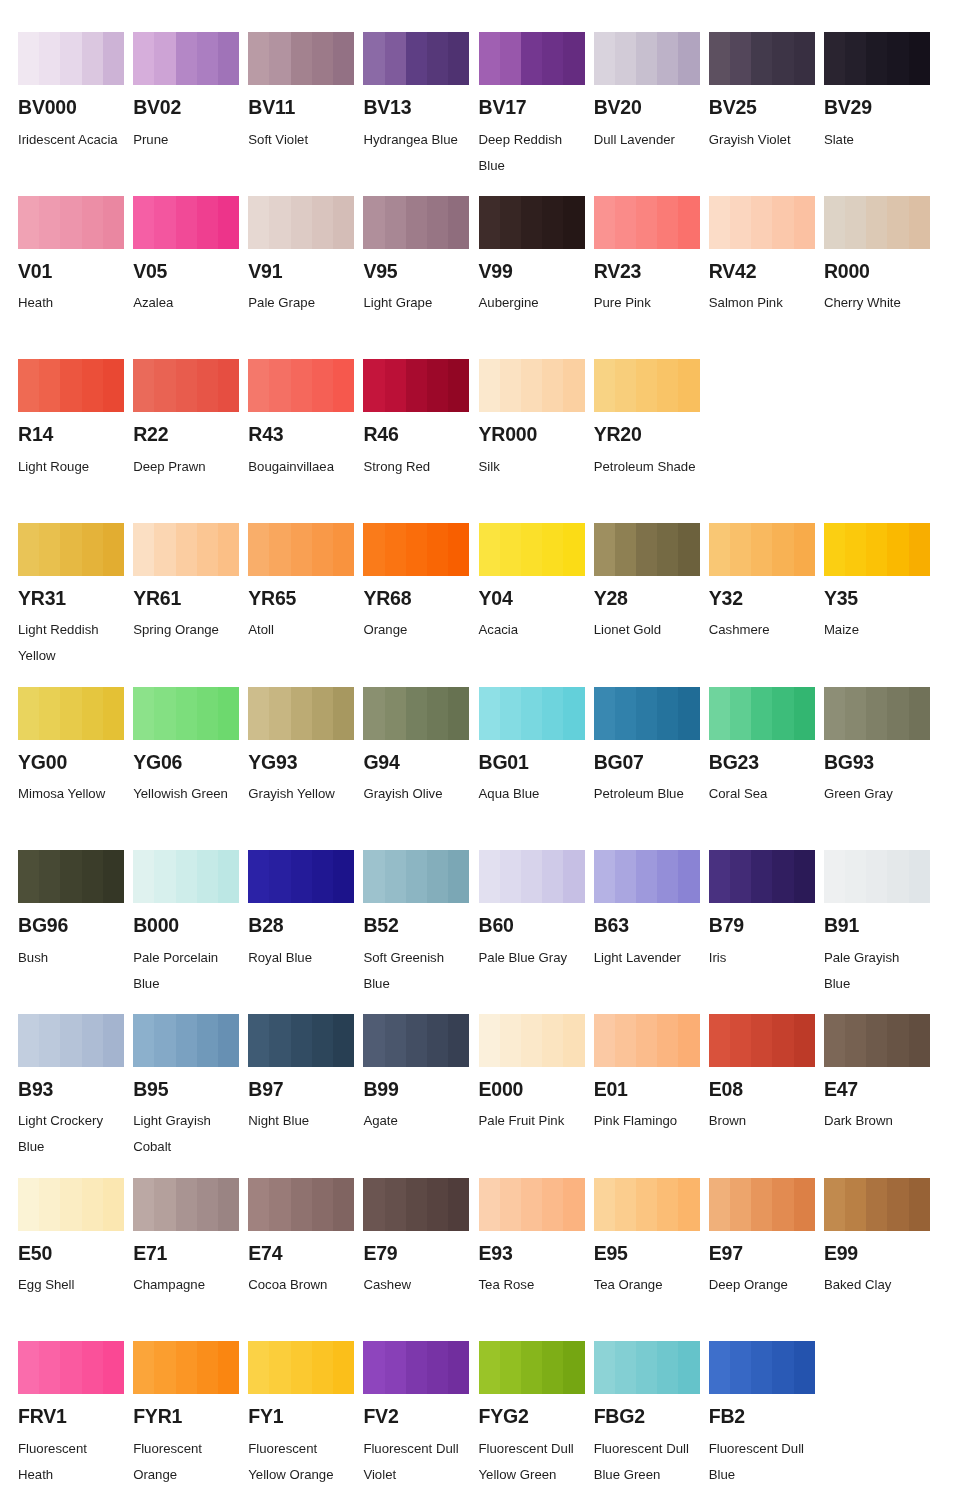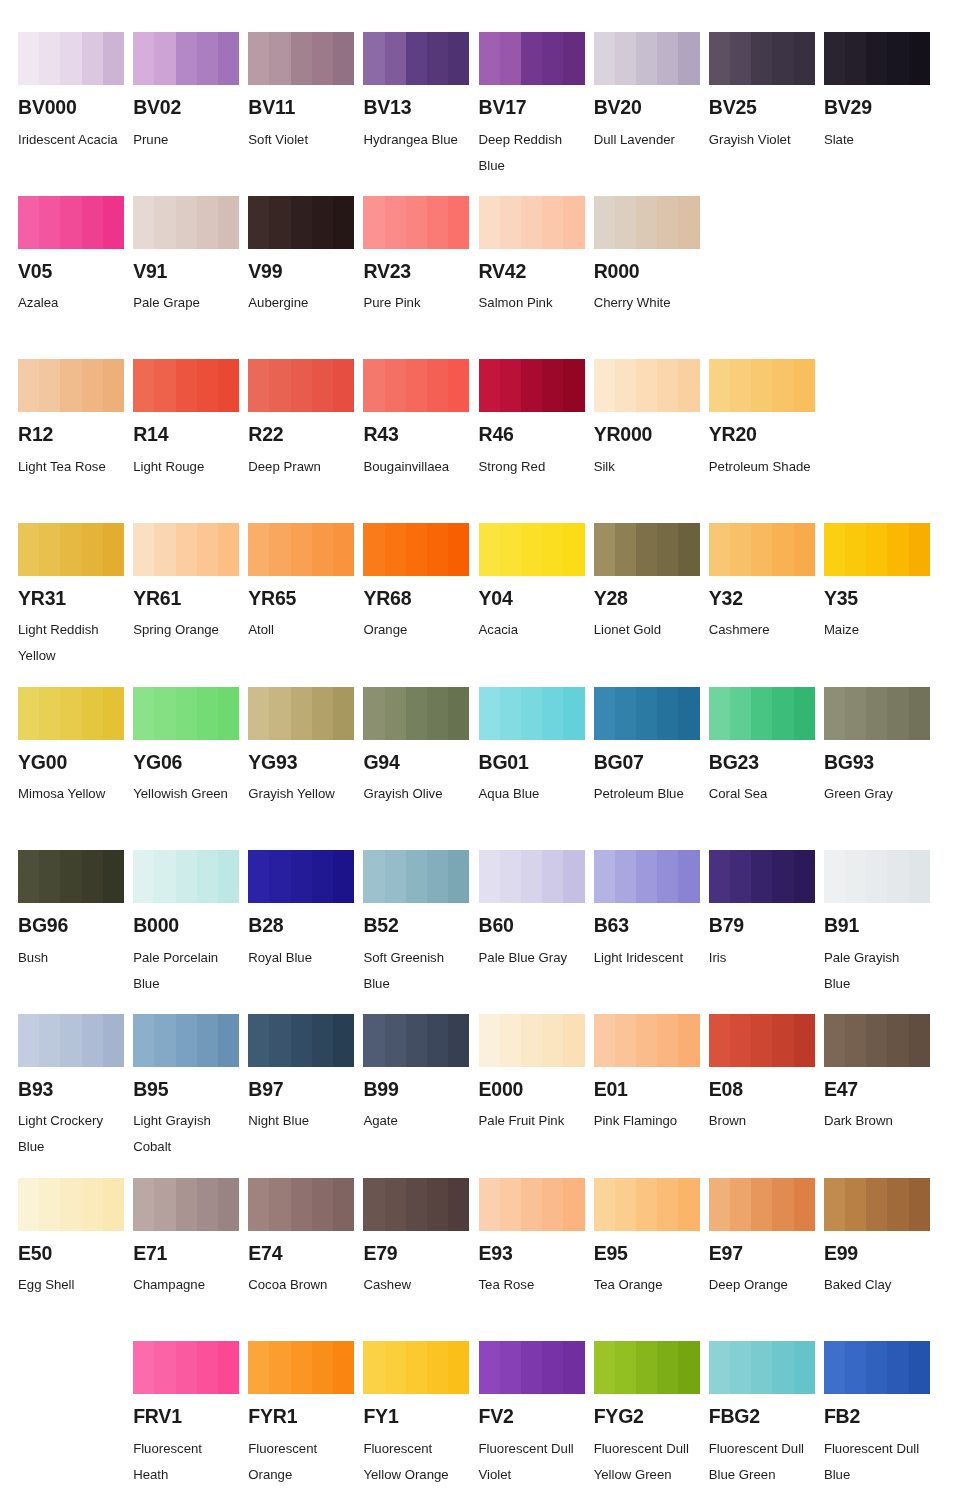--- a/index.html
+++ b/index.html
@@ -150,20 +150,31 @@
           <div class="swatch-band" title="#191520" style="background: rgb(25, 21, 32);"></div>
           <div class="swatch-band" title="#15111b" style="background: rgb(21, 17, 27);"></div>
         </div>
         <div class="swatch-code">BV29</div>
         <div class="swatch-name">Slate</div>
       </div>
     </div>
     <div class="swatch-row" style="height: 163.667px;">
       <div class="swatch-cell">
         <div class="swatch-chip">
+          <div class="swatch-band" title="#f0a2b4" style="background: rgb(240, 162, 180);"></div>
+          <div class="swatch-band" title="#ee9bb0" style="background: rgb(238, 155, 176);"></div>
+          <div class="swatch-band" title="#ed95ac" style="background: rgb(237, 149, 172);"></div>
+          <div class="swatch-band" title="#ec8ea6" style="background: rgb(236, 142, 166);"></div>
+          <div class="swatch-band" title="#ea87a1" style="background: rgb(234, 135, 161);"></div>
+        </div>
+        <div class="swatch-code">V01</div>
+        <div class="swatch-name">Heath</div>
+      </div>
+      <div class="swatch-cell">
+        <div class="swatch-chip">
           <div class="swatch-band" title="#f55fa5" style="background: rgb(245, 95, 165);"></div>
           <div class="swatch-band" title="#f3569f" style="background: rgb(243, 86, 159);"></div>
           <div class="swatch-band" title="#f14a97" style="background: rgb(241, 74, 151);"></div>
           <div class="swatch-band" title="#ef3f90" style="background: rgb(239, 63, 144);"></div>
           <div class="swatch-band" title="#ed348a" style="background: rgb(237, 52, 138);"></div>
         </div>
         <div class="swatch-code">V05</div>
         <div class="swatch-name">Azalea</div>
       </div>
       <div class="swatch-cell">
@@ -172,20 +183,31 @@
           <div class="swatch-band" title="#e2d2cc" style="background: rgb(226, 210, 204);"></div>
           <div class="swatch-band" title="#ddcbc5" style="background: rgb(221, 203, 197);"></div>
           <div class="swatch-band" title="#d9c4be" style="background: rgb(217, 196, 190);"></div>
           <div class="swatch-band" title="#d4bdb7" style="background: rgb(212, 189, 183);"></div>
         </div>
         <div class="swatch-code">V91</div>
         <div class="swatch-name">Pale Grape</div>
       </div>
       <div class="swatch-cell">
         <div class="swatch-chip">
+          <div class="swatch-band" title="#b08f9b" style="background: rgb(176, 143, 155);"></div>
+          <div class="swatch-band" title="#a88794" style="background: rgb(168, 135, 148);"></div>
+          <div class="swatch-band" title="#9e7c8a" style="background: rgb(158, 124, 138);"></div>
+          <div class="swatch-band" title="#977584" style="background: rgb(151, 117, 132);"></div>
+          <div class="swatch-band" title="#8f6d7d" style="background: rgb(143, 109, 125);"></div>
+        </div>
+        <div class="swatch-code">V95</div>
+        <div class="swatch-name">Light Grape</div>
+      </div>
+      <div class="swatch-cell">
+        <div class="swatch-chip">
           <div class="swatch-band" title="#3e2c2a" style="background: rgb(62, 44, 42);"></div>
           <div class="swatch-band" title="#372624" style="background: rgb(55, 38, 36);"></div>
           <div class="swatch-band" title="#2f1f1e" style="background: rgb(47, 31, 30);"></div>
           <div class="swatch-band" title="#2a1b1a" style="background: rgb(42, 27, 26);"></div>
           <div class="swatch-band" title="#251716" style="background: rgb(37, 23, 22);"></div>
         </div>
         <div class="swatch-code">V99</div>
         <div class="swatch-name">Aubergine</div>
       </div>
       <div class="swatch-cell">
@@ -218,31 +240,20 @@
           <div class="swatch-band" title="#dcc4ac" style="background: rgb(220, 196, 172);"></div>
           <div class="swatch-band" title="#dcbfa4" style="background: rgb(220, 191, 164);"></div>
         </div>
         <div class="swatch-code">R000</div>
         <div class="swatch-name">Cherry White</div>
       </div>
     </div>
     <div class="swatch-row" style="height: 163.667px;">
       <div class="swatch-cell">
         <div class="swatch-chip">
-          <div class="swatch-band" title="#f3cba6" style="background: rgb(243, 203, 166);"></div>
-          <div class="swatch-band" title="#f2c69e" style="background: rgb(242, 198, 158);"></div>
-          <div class="swatch-band" title="#f0bb8d" style="background: rgb(240, 187, 141);"></div>
-          <div class="swatch-band" title="#efb684" style="background: rgb(239, 182, 132);"></div>
-          <div class="swatch-band" title="#edb07b" style="background: rgb(237, 176, 123);"></div>
-        </div>
-        <div class="swatch-code">R12</div>
-        <div class="swatch-name">Light Tea Rose</div>
-      </div>
-      <div class="swatch-cell">
-        <div class="swatch-chip">
           <div class="swatch-band" title="#ef6a53" style="background: rgb(239, 106, 83);"></div>
           <div class="swatch-band" title="#ee624b" style="background: rgb(238, 98, 75);"></div>
           <div class="swatch-band" title="#ec5640" style="background: rgb(236, 86, 64);"></div>
           <div class="swatch-band" title="#eb4f39" style="background: rgb(235, 79, 57);"></div>
           <div class="swatch-band" title="#e94833" style="background: rgb(233, 72, 51);"></div>
         </div>
         <div class="swatch-code">R14</div>
         <div class="swatch-name">Light Rouge</div>
       </div>
       <div class="swatch-cell">
@@ -539,21 +550,21 @@
       </div>
       <div class="swatch-cell">
         <div class="swatch-chip">
           <div class="swatch-band" title="#b5b2e4" style="background: rgb(181, 178, 228);"></div>
           <div class="swatch-band" title="#aaa6e0" style="background: rgb(170, 166, 224);"></div>
           <div class="swatch-band" title="#9e99dc" style="background: rgb(158, 153, 220);"></div>
           <div class="swatch-band" title="#948ed8" style="background: rgb(148, 142, 216);"></div>
           <div class="swatch-band" title="#8a83d4" style="background: rgb(138, 131, 212);"></div>
         </div>
         <div class="swatch-code">B63</div>
-        <div class="swatch-name">Light Iridescent</div>
+        <div class="swatch-name">Light Lavender</div>
       </div>
       <div class="swatch-cell">
         <div class="swatch-chip">
           <div class="swatch-band" title="#493180" style="background: rgb(73, 49, 128);"></div>
           <div class="swatch-band" title="#422b76" style="background: rgb(66, 43, 118);"></div>
           <div class="swatch-band" title="#37236a" style="background: rgb(55, 35, 106);"></div>
           <div class="swatch-band" title="#311e60" style="background: rgb(49, 30, 96);"></div>
           <div class="swatch-band" title="#2b1a57" style="background: rgb(43, 26, 87);"></div>
         </div>
         <div class="swatch-code">B79</div>
@@ -744,21 +755,21 @@
           <div class="swatch-band" title="#c18a4e" style="background: rgb(193, 138, 78);"></div>
           <div class="swatch-band" title="#b98045" style="background: rgb(185, 128, 69);"></div>
           <div class="swatch-band" title="#ab7340" style="background: rgb(171, 115, 64);"></div>
           <div class="swatch-band" title="#a16a3b" style="background: rgb(161, 106, 59);"></div>
           <div class="swatch-band" title="#976236" style="background: rgb(151, 98, 54);"></div>
         </div>
         <div class="swatch-code">E99</div>
         <div class="swatch-name">Baked Clay</div>
       </div>
     </div>
-    <div class="swatch-row" style="height: 120px; justify-content: flex-end;">
+    <div class="swatch-row" style="height: 120px;">
       <div class="swatch-cell">
         <div class="swatch-chip">
           <div class="swatch-band" title="#fa6cac" style="background: rgb(250, 108, 172);"></div>
           <div class="swatch-band" title="#fa63a6" style="background: rgb(250, 99, 166);"></div>
           <div class="swatch-band" title="#fa5aa0" style="background: rgb(250, 90, 160);"></div>
           <div class="swatch-band" title="#fa519a" style="background: rgb(250, 81, 154);"></div>
           <div class="swatch-band" title="#fa4894" style="background: rgb(250, 72, 148);"></div>
         </div>
         <div class="swatch-code">FRV1</div>
         <div class="swatch-name">Fluorescent Heath</div>

